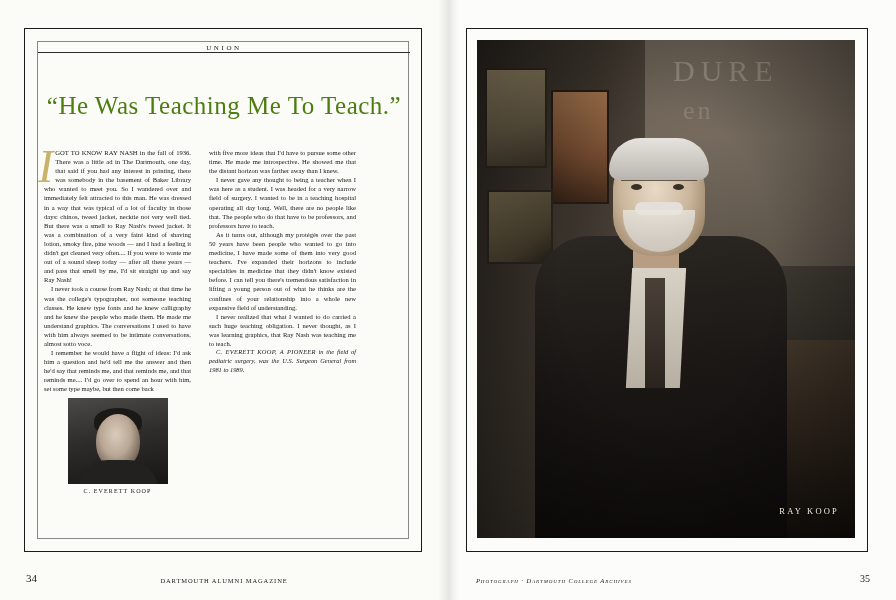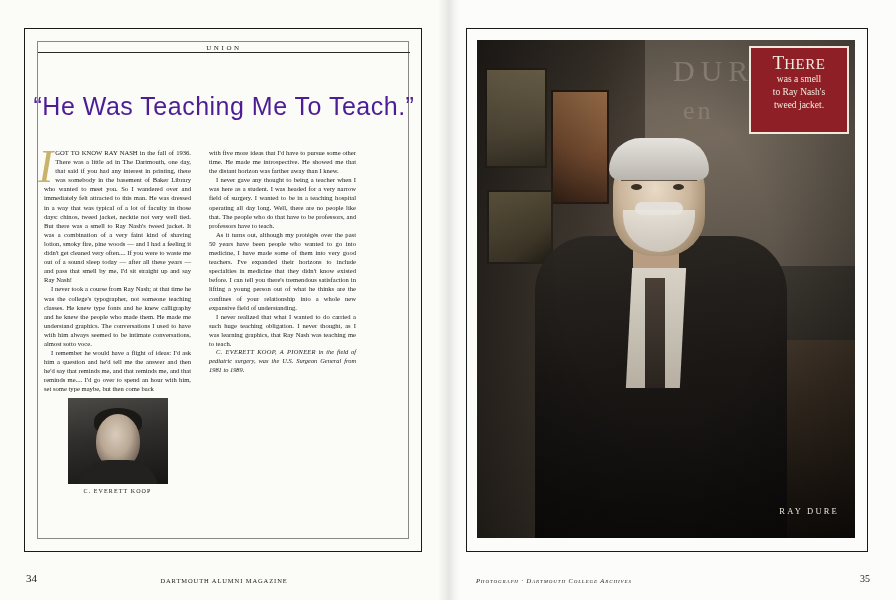--- a/index.html
+++ b/index.html
@@ -96,23 +96,23 @@
     font-size: 12.5px;
     color: #14181c;
     letter-spacing: 0.3px;
   }
   .headline {
     position: absolute;
     top: 92px;
     left: 30px;
     right: 30px;
     text-align: center;
-    font-family: Liberation Sans, sans-serif;
+    font-family: Liberation Serif, serif;
     font-size: 25px;
-    color: #4c1d95;
+    color: #4d7c0f;
     letter-spacing: 0.5px;
     white-space: nowrap;
   }
   .cols {
     position: absolute;
     top: 148px;
     left: 44px;
     width: 312px;
     height: 372px;
     display: flex;
@@ -520,28 +520,22 @@
       <div class="figure-tie"></div>
       <div class="figure-head"></div>
       <div class="figure-hair"></div>
       <div class="figure-glasses"></div>
       <div class="eye-l"></div>
       <div class="eye-r"></div>
       <div class="figure-mustache"></div>
       <div class="figure-beard"></div>
       <div class="photo-vig"></div>
 
-      <div class="pull-quote">
-        <div><span class="drop">T</span><span class="big">HERE</span></div>
-        <div>was a smell</div>
-        <div>to Ray Nash's</div>
-        <div>tweed jacket.</div>
-      </div>
-
-      <div class="photo-name">RAY DURE</div>
+
+      <div class="photo-name">RAY KOOP</div>
     </div>
 
     <div class="credit-right">Photograph · Dartmouth College Archives</div>
     <div class="folio-right">35</div>
   </div>
 
   <div class="gutter"></div>
 </div>
 
 </body></html>

